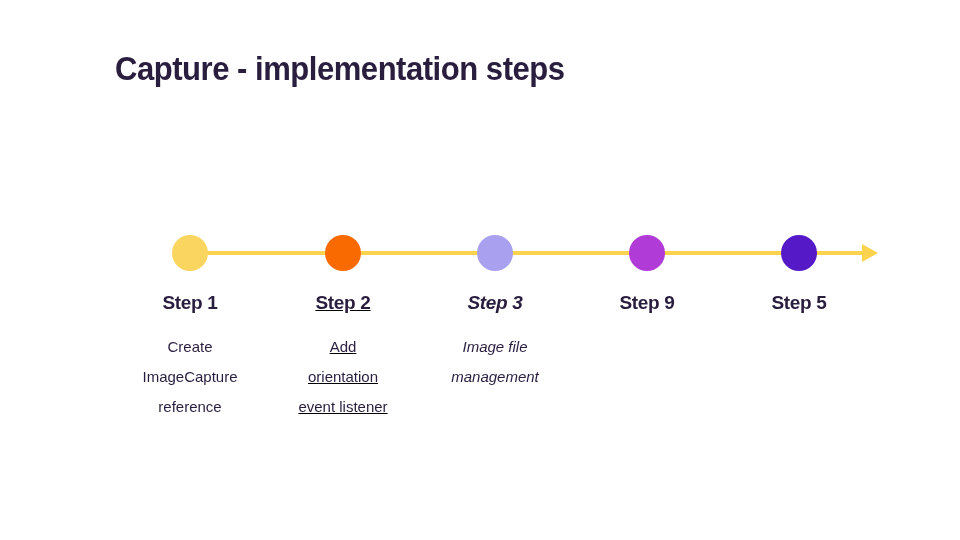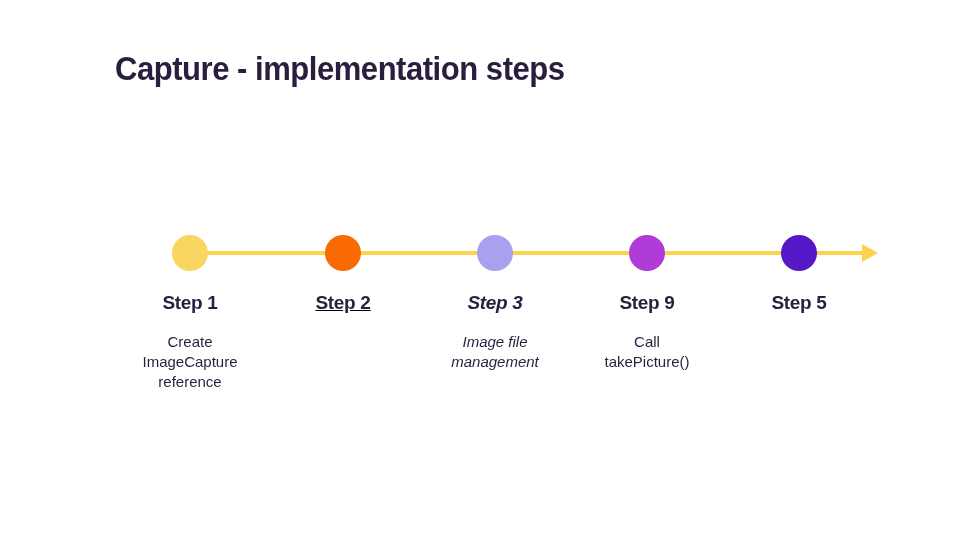--- a/index.html
+++ b/index.html
@@ -79,21 +79,21 @@
   .col-5 { left: 668px; }
   .step-label {
     font-size: 19px;
     font-weight: 800;
     letter-spacing: -0.3px;
     color: #2A1E3F;
     margin-bottom: 18px;
   }
   .step-desc {
     font-size: 15px;
-    line-height: 20px;
+    line-height: 30px;
     color: #2A1E3F;
     white-space: pre-line;
   }
 </style>
 </head>
 <body>
 
 <div class="slide">
 
   <h1 class="slide-title" style="color: rgb(42, 30, 63);">Capture - implementation steps</h1>
@@ -112,32 +112,33 @@
 
     <div class="step-col col-1">
       <div class="step-label">Step 1</div>
       <div class="step-desc">Create
 ImageCapture
 reference</div>
     </div>
 
     <div class="step-col col-2">
       <div class="step-label">Step 2</div>
+      <div class="step-desc">Add
+orientation
+event listener</div>
     </div>
 
     <div class="step-col col-3">
       <div class="step-label">Step 3</div>
       <div class="step-desc">Image file
 management</div>
     </div>
 
     <div class="step-col col-4">
       <div class="step-label">Step 9</div>
-      <div class="step-desc">Call
-takePicture()</div>
     </div>
 
     <div class="step-col col-5">
       <div class="step-label">Step 5</div>
     </div>
 
   </div>
 </div>
 
 </body></html>

